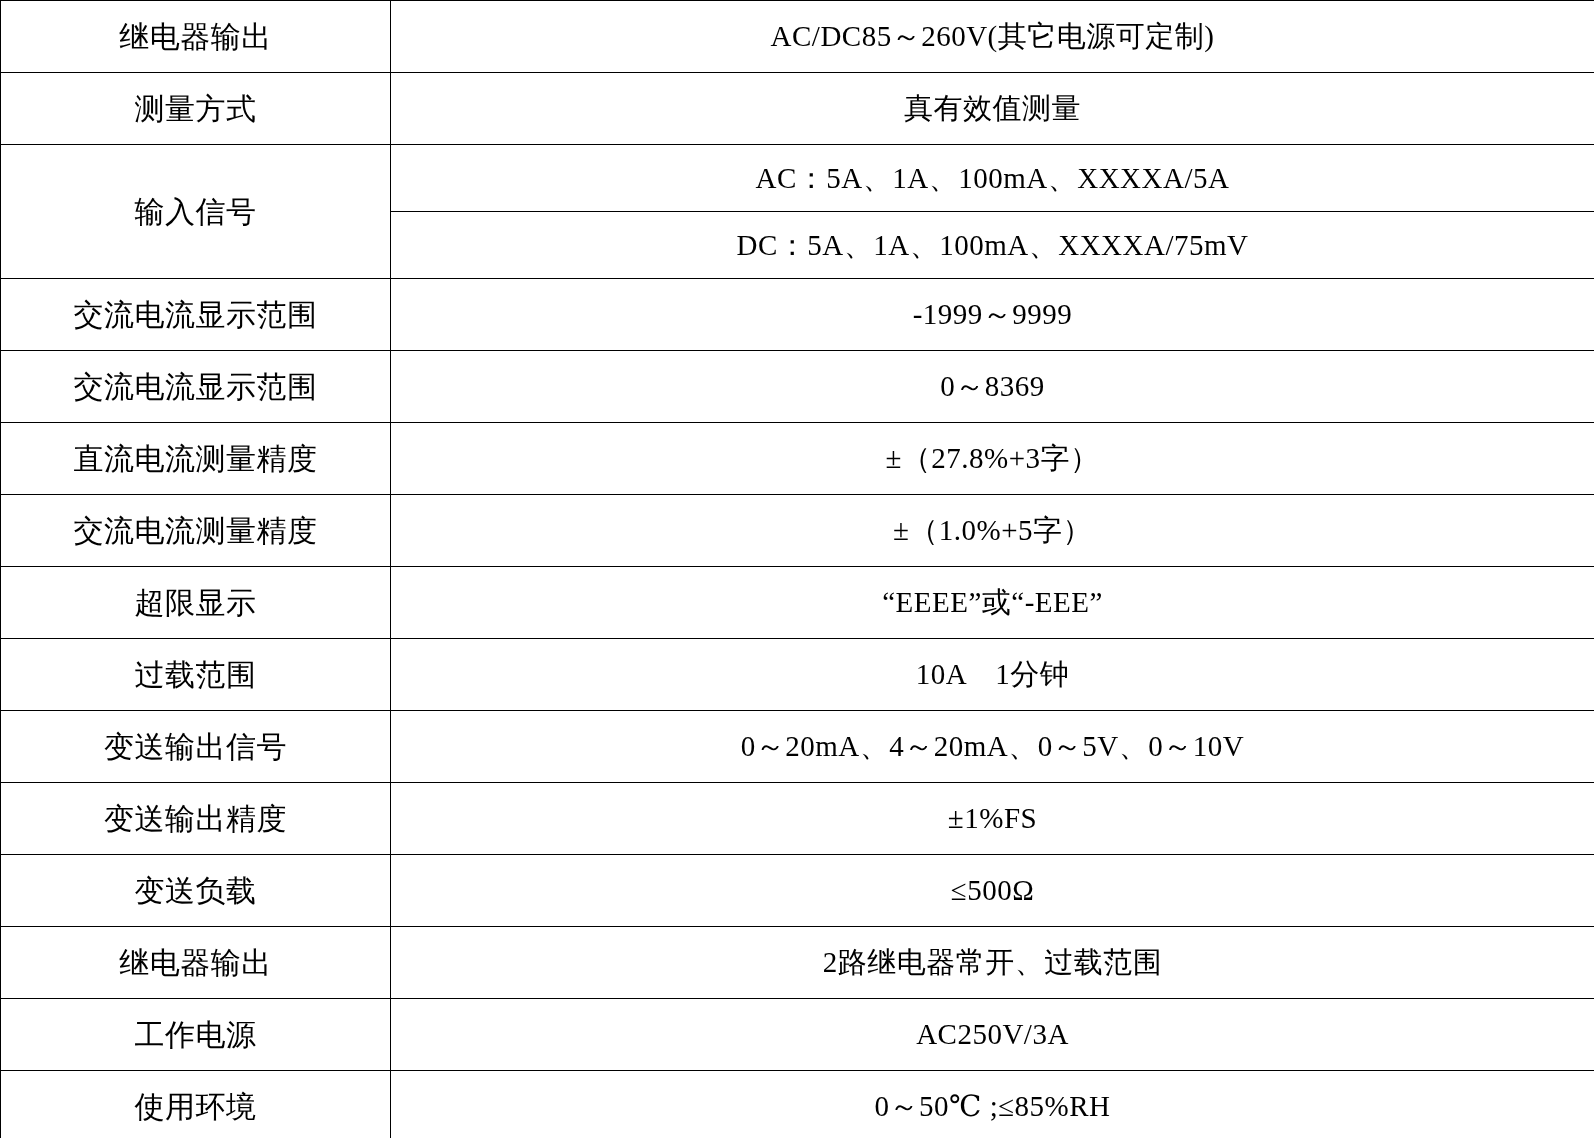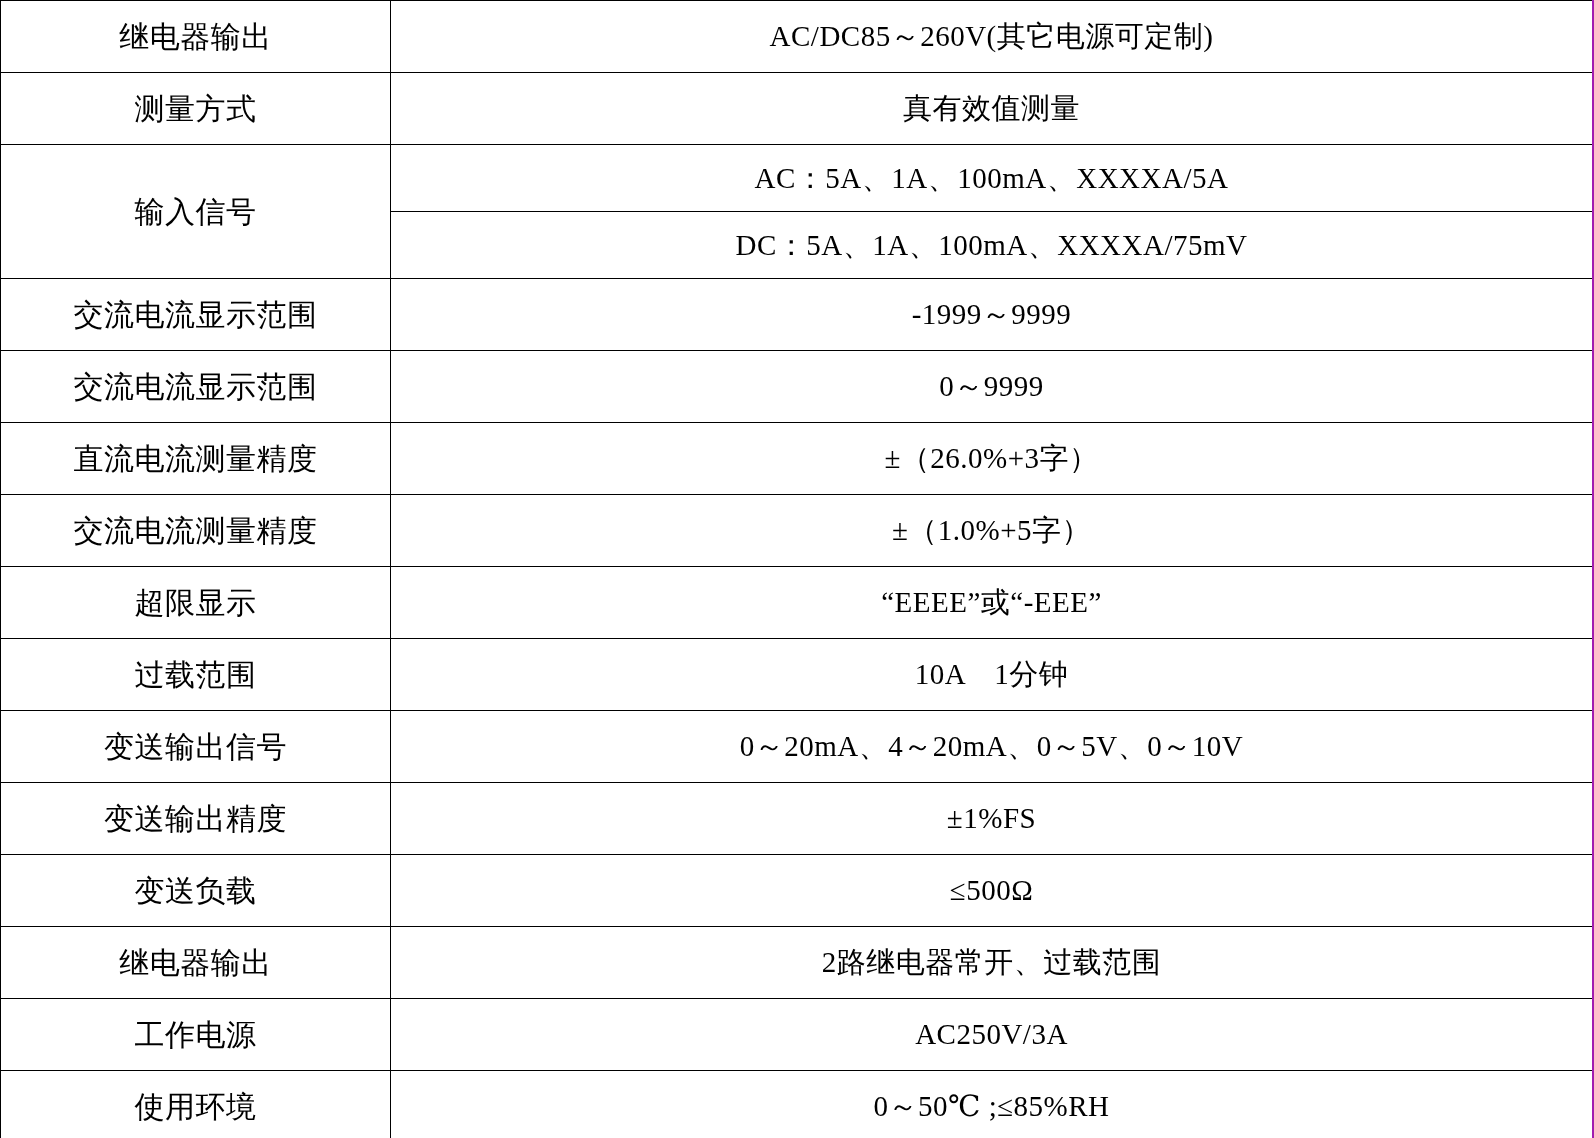--- a/index.html
+++ b/index.html
@@ -47,21 +47,21 @@
     font-size: 29px;
   }
   table.spec td.value.sub {
     height: 66px;
   }
   
   table.spec tr td:first-child {
     border-left: 1px solid #000000;
   }
   table.spec tr td:last-child {
-    border-right: 5px solid #a21caf;
+    border-right: 1px solid #a21caf;
   }
 </style>
 </head>
 <body>
 
 <div class="sheet">
   <table class="spec">
     <colgroup>
       <col class="c-label">
       <col class="c-value">
@@ -81,25 +81,25 @@
       </tr>
       <tr>
         <td class="value sub">DC：5A、1A、100mA、XXXXA/75mV</td>
       </tr>
       <tr>
         <td class="label">交流电流显示范围</td>
         <td class="value">-1999～9999</td>
       </tr>
       <tr>
         <td class="label">交流电流显示范围</td>
-        <td class="value">0～9999</td>
+        <td class="value">0～8369</td>
       </tr>
       <tr>
         <td class="label">直流电流测量精度</td>
-        <td class="value">±（26.0%+3字）</td>
+        <td class="value">±（27.8%+3字）</td>
       </tr>
       <tr>
         <td class="label">交流电流测量精度</td>
         <td class="value">±（1.0%+5字）</td>
       </tr>
       <tr>
         <td class="label">超限显示</td>
         <td class="value">“EEEE”或“-EEE”</td>
       </tr>
       <tr>

